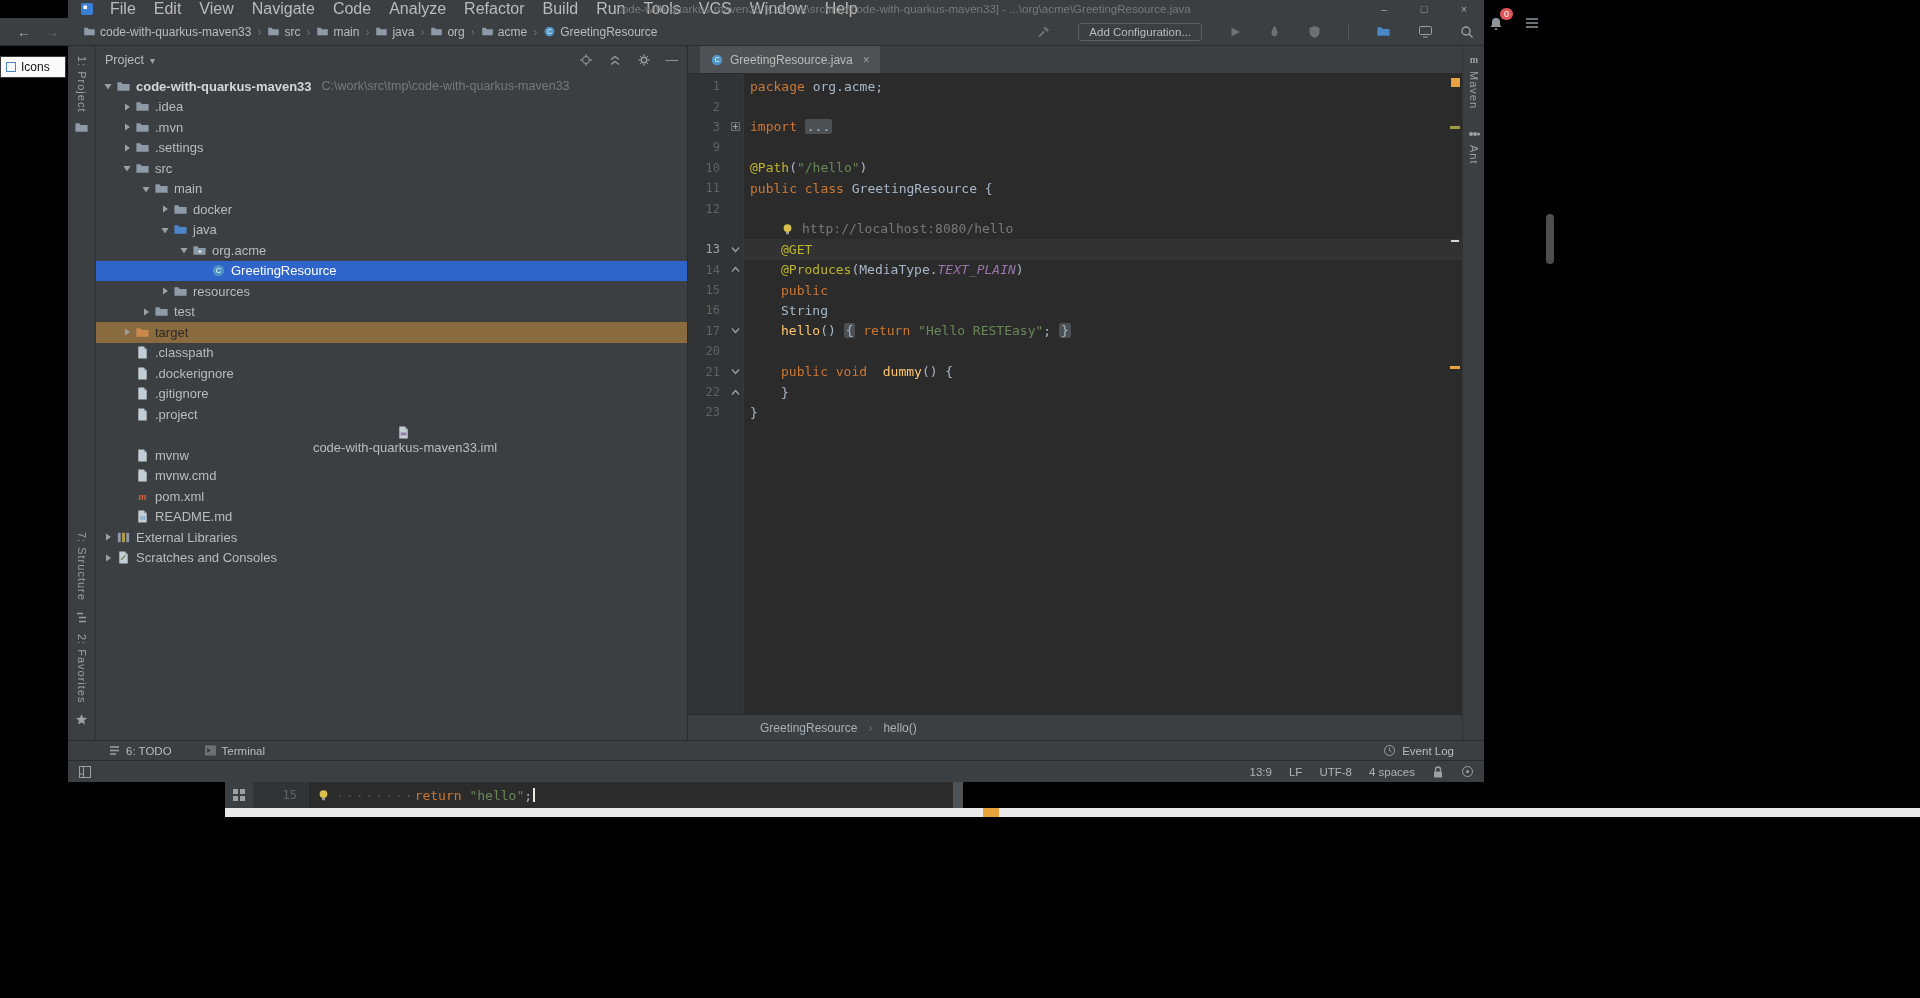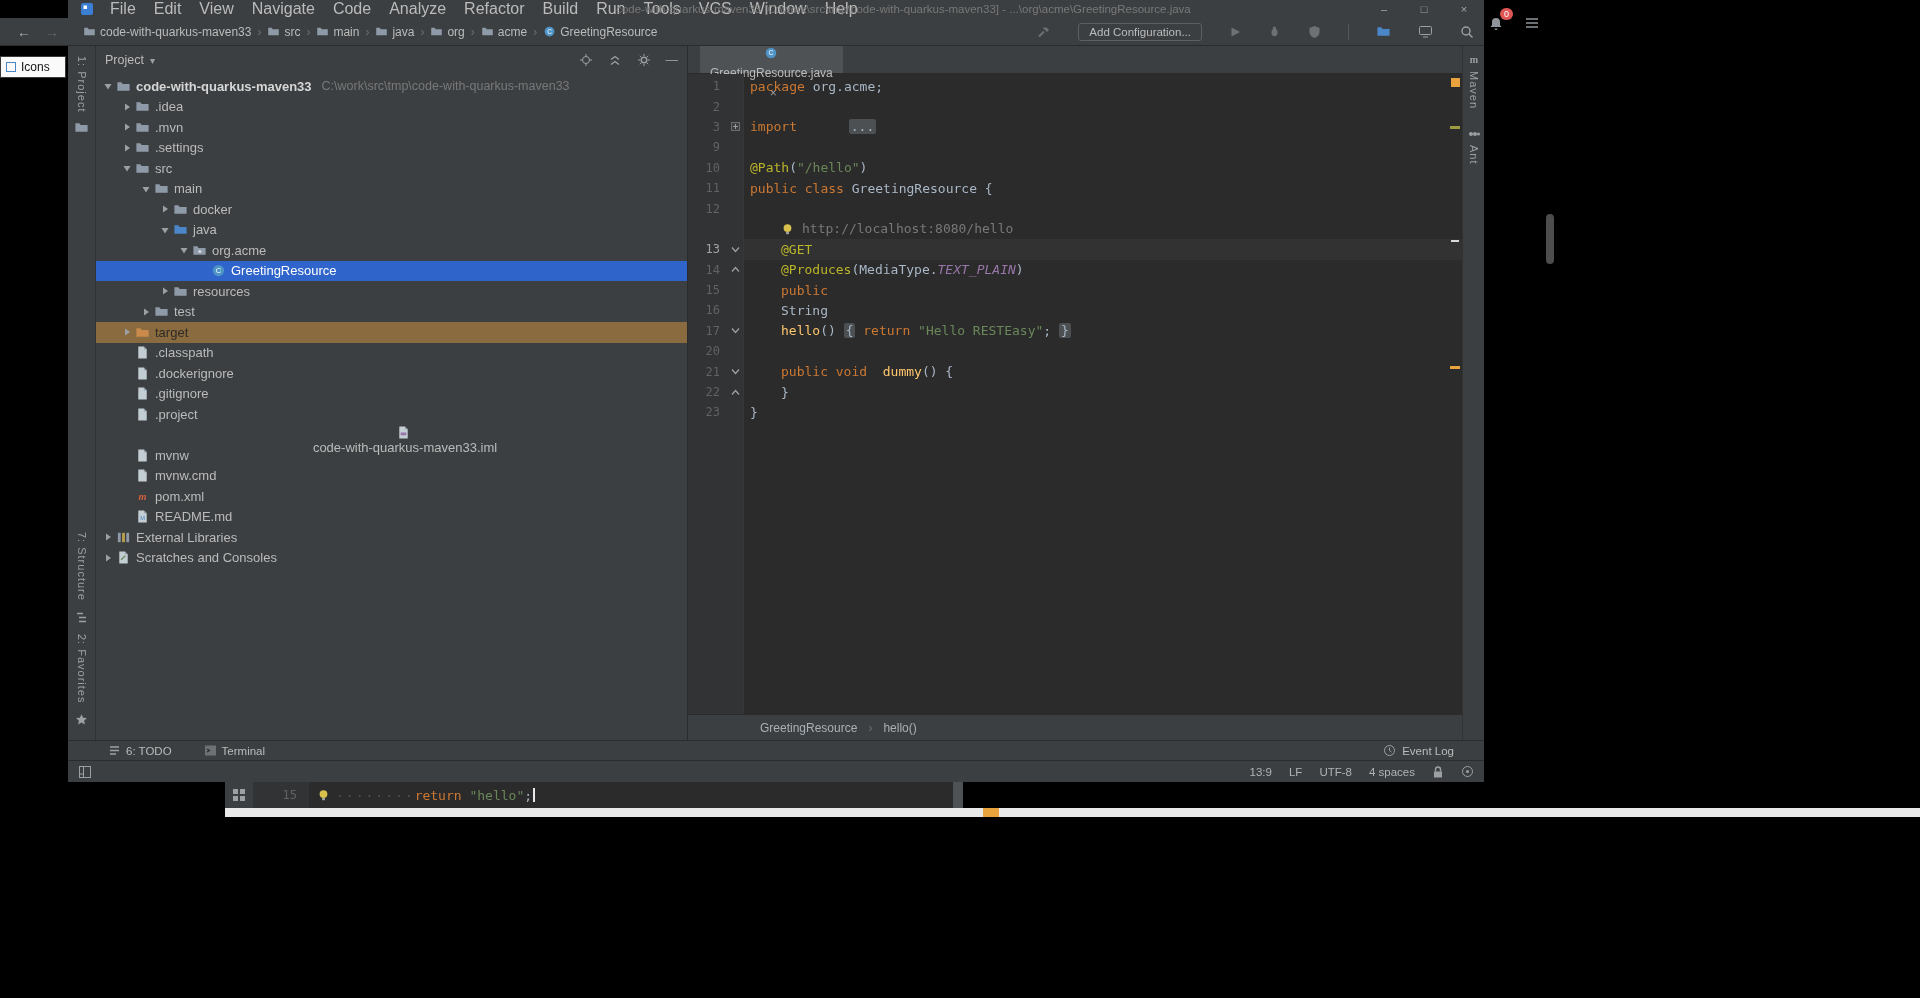--- a/index.html
+++ b/index.html
@@ -52,21 +52,21 @@
   .tree-label { margin-left:4px; }
   .tree-label.bold { font-weight:bold; color:#d6d6d6; }
   .tree-path { margin-left:10px; color:var(--text-dim); font-size:12.5px; }
   .tree-row.selected { background:var(--selection-blue); }
   .tree-row.selected .tree-label { color:#fff; }
   .tree-row.highlighted { background:var(--target-highlight); }
   .tree-row.highlighted .tree-label { color:#2e2a25; }
 
   .editor-col { flex:1; display:flex; flex-direction:column; background:var(--editor-bg); min-width:0; }
   .tabbar { height:28px; background:var(--panel); border-bottom:1px solid #2b2b2b; display:flex; flex:none; }
-  .tab { height:100%; display:inline-flex; align-items:center; gap:6px; padding:0 10px; margin-left:12px; background:var(--tab-active); color:#bbb; font-size:12px;flex-direction:column; }
+  .tab { height:100%; display:inline-flex; align-items:center; gap:6px; padding:0 10px; margin-left:12px; background:var(--tab-active); color:#bbb; font-size:12px; }
   .tab svg { width:14px; height:14px; }
   .tab-close { color:#9da0a3; margin-left:4px; }
 
   .code-area { flex:1; position:relative; min-height:0; overflow:hidden; }
   .gutter-bg { position:absolute; left:0; top:0; bottom:0; width:56px; background:var(--gutter-bg); border-right:1px solid #353738; }
   .code-lines { position:absolute; inset:0; padding-top:2px; font-family:"DejaVu Sans Mono",monospace; font-size:13px; }
   .code-row { height:20.4px; display:flex; align-items:center; position:relative; }
   .code-row.caret-line { background:linear-gradient(90deg, rgba(0,0,0,0) 56px, var(--caret-line) 56px); }
   .line-num { width:38px; text-align:right; padding-right:6px; color:var(--line-number); font-size:12px; flex:none; }
   .caret-line .line-num { color:#a4a3a3; }
@@ -637,21 +637,21 @@
               <span class="code-text" style="padding-left: 6px;"></span>
             </div>
             <div class="code-row">
               <span class="line-num">3</span>
               <span class="fold-cell">
                 <svg width="9" height="9">
                   <rect x="0.5" y="0.5" width="8" height="8" fill="#3c3f41" stroke="#6a6d6f"></rect>
                   <path d="M2 4.5h5M4.5 2v5" stroke="#9da0a3"></path>
                 </svg>
               </span>
-              <span class="code-text" style="padding-left: 6px; gap: 44px;"><span class="tok-kw">import </span><span class="tok-foldbox">...</span></span>
+              <span class="code-text" style="padding-left: 6px;"><span class="tok-kw">import </span><span class="tok-foldbox">...</span></span>
             </div>
             <div class="code-row">
               <span class="line-num">9</span>
               <span class="fold-cell"></span>
               <span class="code-text" style="padding-left: 6px;"></span>
             </div>
             <div class="code-row">
               <span class="line-num">10</span>
               <span class="fold-cell"></span>
               <span class="code-text" style="padding-left: 6px;"><span class="tok-ann">@Path</span><span class="tok-plain">(</span><span class="tok-str">"/hello"</span><span class="tok-plain">)</span></span>

